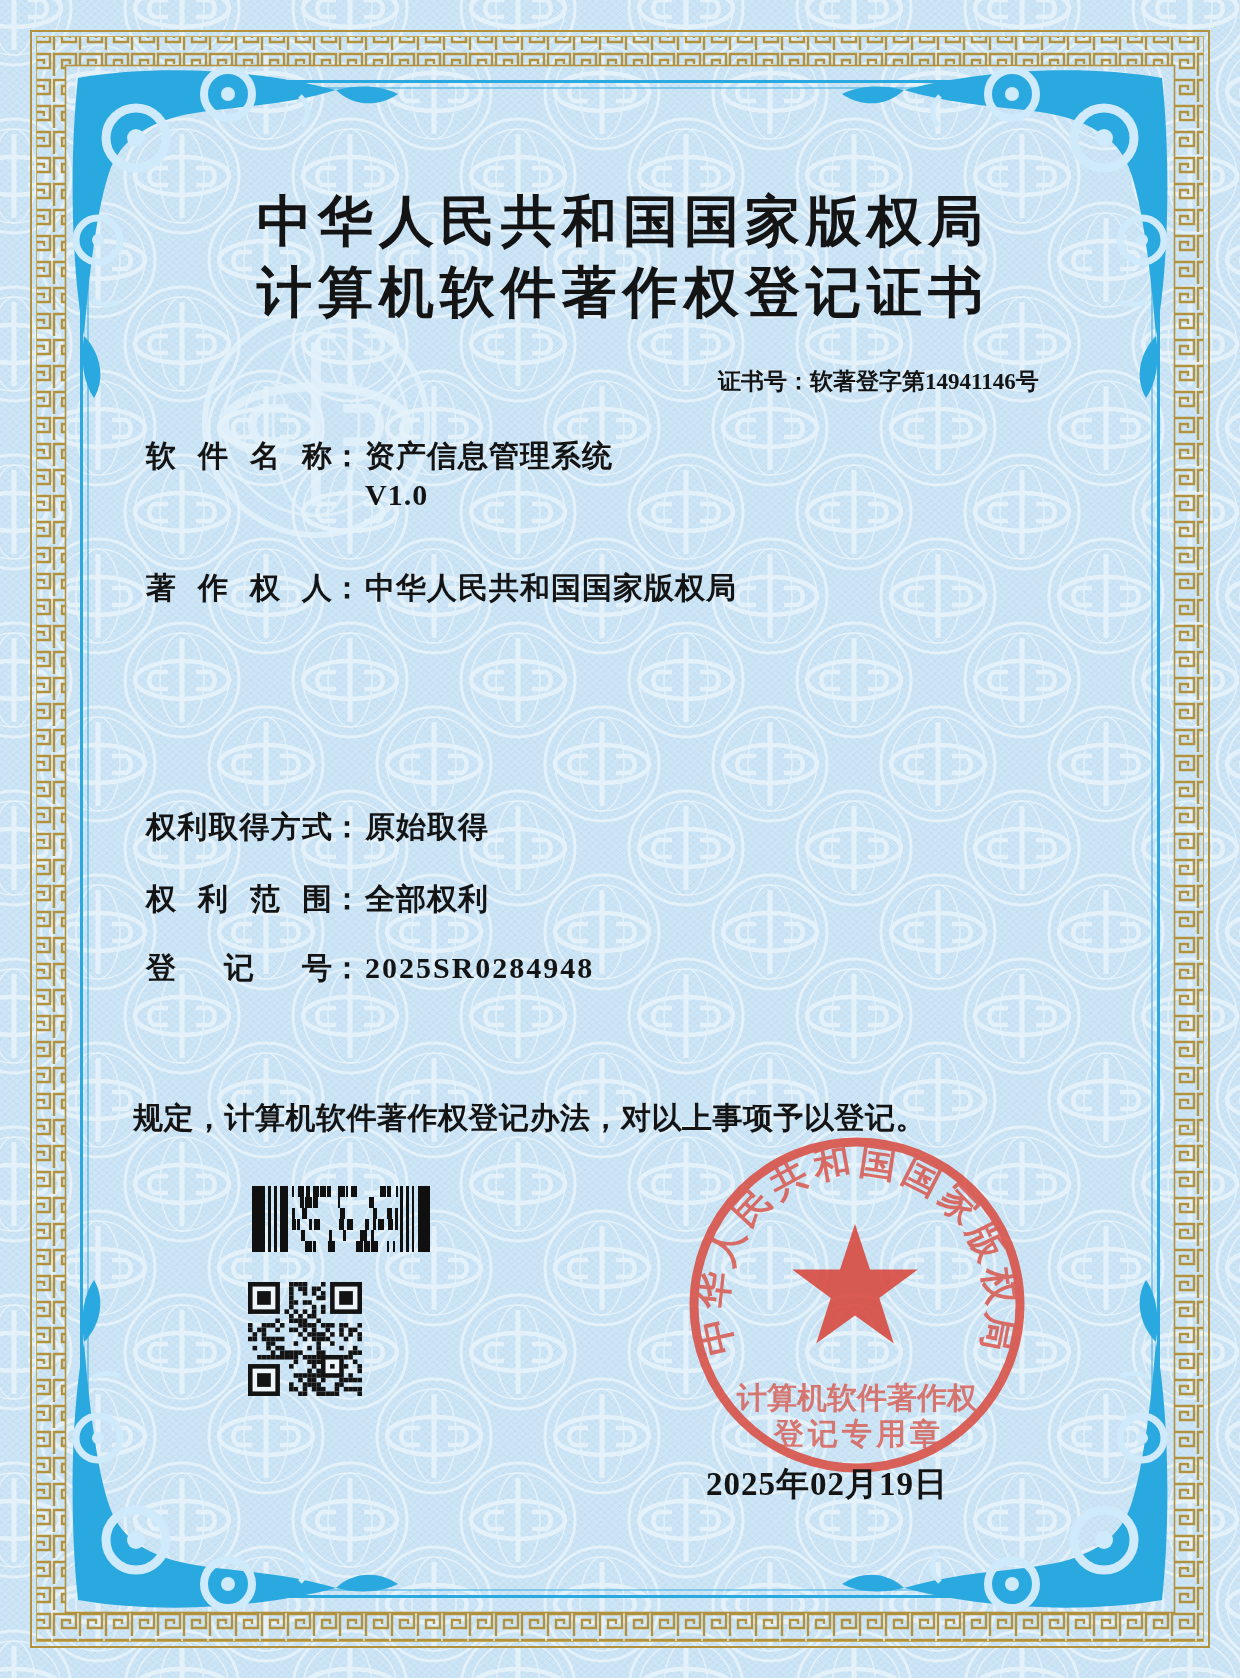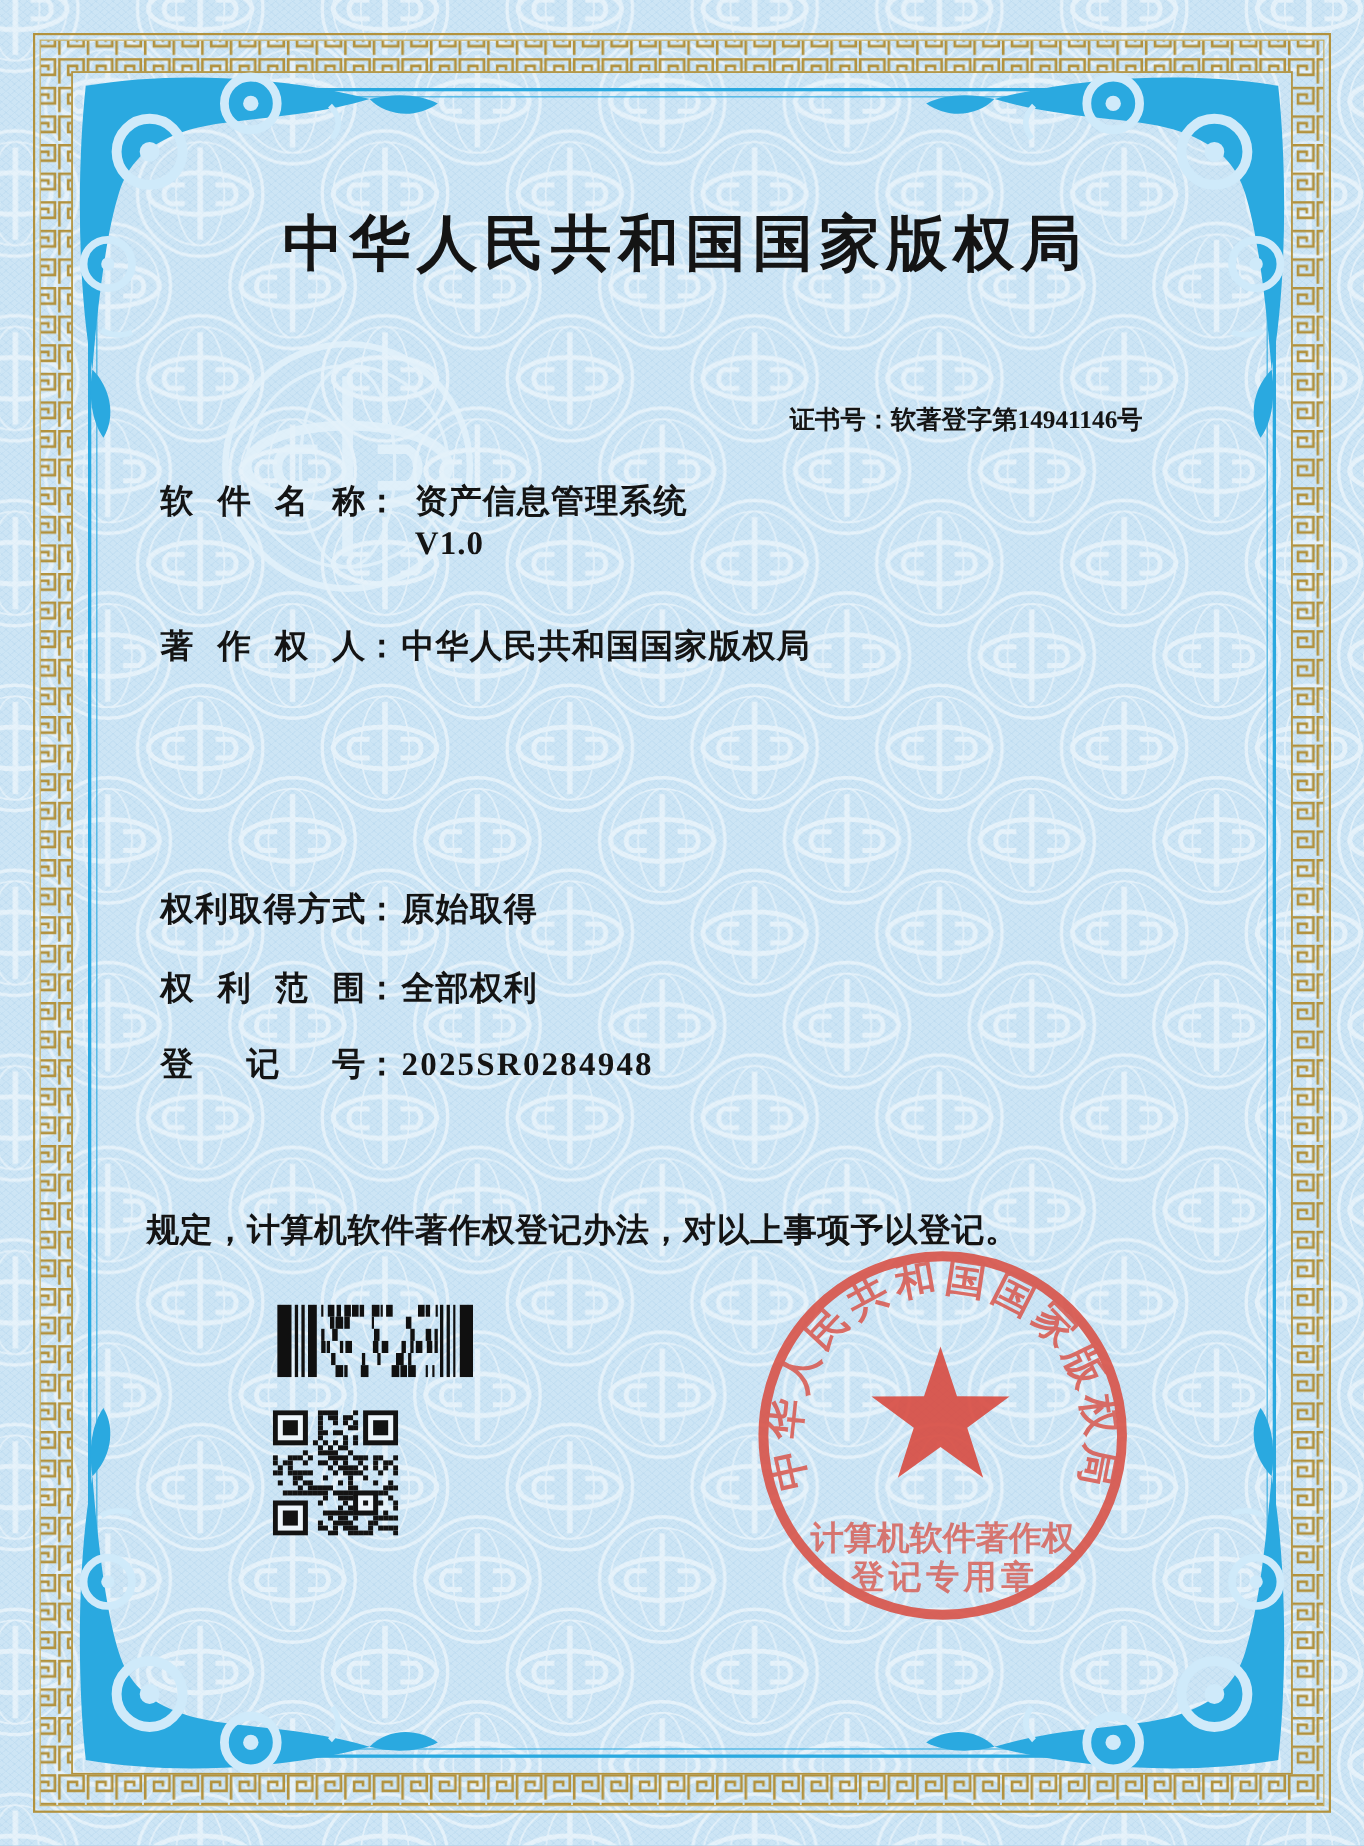--- a/index.html
+++ b/index.html
@@ -20,21 +20,21 @@
   .title{position:absolute;left:0;right:0;top:186px;text-align:center;
     font-size:55px;font-weight:bold;letter-spacing:6px;text-indent:6px;line-height:71px;}
   .certno{position:absolute;left:718px;top:366px;font-size:23px;font-weight:bold;white-space:nowrap;}
   .certno .lbl{}
 
   .row{position:absolute;left:146px;display:flex;align-items:flex-start;
     font-size:30px;font-weight:bold;line-height:38px;white-space:nowrap;}
   .f-chars{display:inline-flex;justify-content:space-between;width:186px;}
   .f-colon{display:inline-block;width:30px;}
   .f-value{margin-left:3px;letter-spacing:1px;}
-  .f-value .vline{line-height:38.5px;margin-left:12px;}
+  .f-value .vline{line-height:38.5px;}
 
   .body-line{position:absolute;left:133px;font-size:30px;font-weight:bold;
     letter-spacing:.5px;white-space:nowrap;}
   .indent{text-indent:85px;}
 
   .date{position:absolute;left:706px;top:1462px;font-size:33px;font-weight:bold;letter-spacing:1px;}
 
   .code{position:absolute;}
 </style>
 </head>
@@ -94,20 +94,21 @@
     <rect x="88" y="88" width="1064" height="1502" fill="none" stroke="#2aa9e0" stroke-width="1.2" opacity="0.8"></rect>
 
     <use href="#cornerOrn"></use>
     <use href="#cornerOrn" transform="translate(1240,0) scale(-1,1)"></use>
     <use href="#cornerOrn" transform="translate(0,1678) scale(1,-1)"></use>
     <use href="#cornerOrn" transform="translate(1240,1678) scale(-1,-1)"></use>
   </svg>
 
   <div class="title">
     <div>中华人民共和国国家版权局</div>
+    <div>计算机软件著作权登记证书</div>
   </div>
 
   <div class="certno">
     <span class="lbl">证书号：</span><span>软著登字第14941146号</span>
   </div>
 
   <div class="row" style="top:437px">
     <span class="f-label"><span class="f-chars">
           <span>软</span>
           <span>件</span>
@@ -423,13 +424,14 @@
     <circle cx="179" cy="179" r="163" fill="none" stroke="#d94f44" stroke-width="9"></circle>
     <path id="sealArc" d="M60.3,234.4 A131,131 0 1 1 297.7,234.4" fill="none"></path>
     <text fill="#d94f44" font-size="37" font-weight="bold" opacity="0.92" font-family="'Liberation Serif','DejaVu Serif',serif">
       <textPath href="#sealArc" startOffset="10" textLength="502" lengthAdjust="spacing">中华人民共和国国家版权局</textPath>
     </text>
     <polygon points="177,98 192,143.4 239.8,143.6 201.3,171.9 215.8,217.4 177,189.5 138.2,217.4 152.7,171.9 114.2,143.6 162,143.4" fill="#d9473c"></polygon>
     <text x="179" y="282" text-anchor="middle" fill="#d94f44" opacity="0.85" font-size="30" font-weight="bold" font-family="'Liberation Serif','DejaVu Serif',serif">计算机软件著作权</text>
     <text x="181" y="318" text-anchor="middle" fill="#d94f44" opacity="0.85" font-size="30" font-weight="bold" letter-spacing="4" font-family="'Liberation Serif','DejaVu Serif',serif">登记专用章</text>
   </svg>
 
+  <div class="date">2025年02月19日</div>
 </div>
 
 </body></html>

